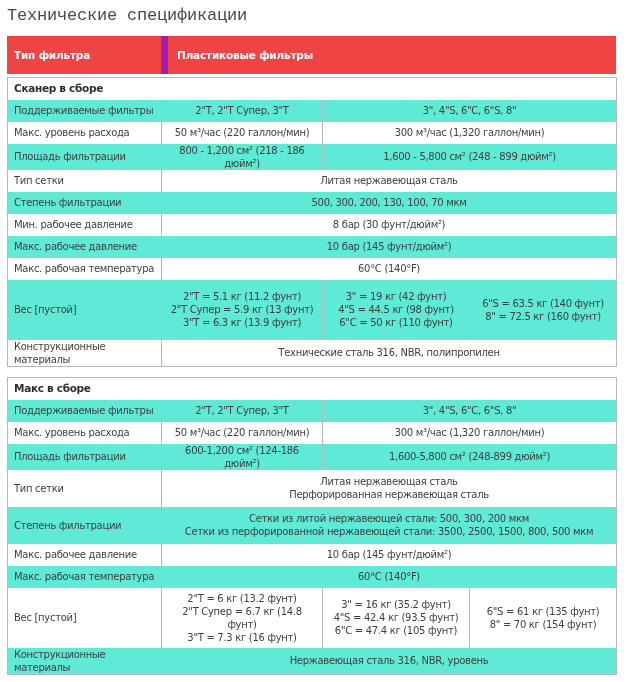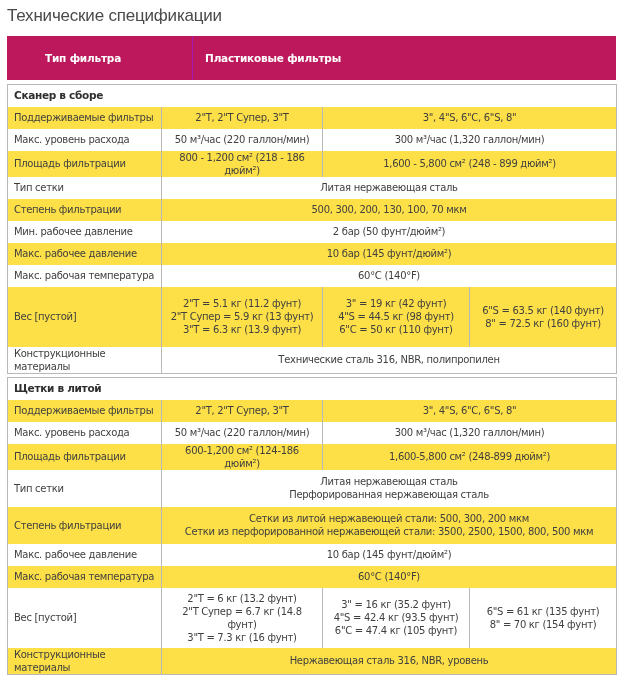--- a/index.html
+++ b/index.html
@@ -2,63 +2,63 @@
 <html><head>
   <meta charset="utf-8">
   <style>
     * { box-sizing: border-box; margin: 0; padding: 0; }
     html, body { width: 640px; height: 682px; background: #ffffff; overflow: hidden; }
     body { font-family: "DejaVu Sans", "Liberation Sans", sans-serif; color: #3a3a3a; position: relative; }
 
     .page-title {
       position: absolute; left: 7px; top: 6px;
       font-size: 17px; color: #4a4a4a; letter-spacing: -0.2px;
-      font-family: Liberation Sans, sans-serif;
+      font-family: Liberation Mono, monospace;
     }
 
     .header-band {
-      position: absolute; left: 7px; top: 36px; width: 609px; height: 44px;
-      display: flex; background: #be185d; padding-left: 31px;
+      position: absolute; left: 7px; top: 36px; width: 609px; height: 38px;
+      display: flex; background: #ef4444;
     }
     .header-band .hcell {
       color: #ffffff; font-weight: bold; font-size: 10.5px;
       display: flex; align-items: center; height: 100%;
       letter-spacing: -0.2px;
     }
-    .header-band .hcell + .hcell { border-left: 1px solid #a21caf; }
+    .header-band .hcell + .hcell { border-left: 7px solid #a21caf; }
     .hc1 { width: 154px; padding-left: 7px; }
     .hc2 { width: 161px; justify-content: center; }
     .hc3 { flex: 1; justify-content: center; }
 
     table.spec {
       position: absolute; left: 7px; width: 609px;
       border-collapse: collapse; table-layout: fixed;
       border: 1px solid #b8b8b8;
       font-size: 10px; letter-spacing: -0.3px;
     }
     table.spec col.c1 { width: 154px; }
     table.spec col.c2 { width: 161px; }
     table.spec col.c3 { width: 147px; }
     table.spec col.c4 { width: 147px; }
 
     table.spec td {
       height: 22px; padding: 0 6px; vertical-align: middle;
       color: #3f3f3f; line-height: 13px;
     }
     table.spec td + td { border-left: 1px solid #b8b8b8; text-align: center; }
-    table.spec tr.gray td { background: #fde047; }
+    table.spec tr.gray td { background: #5eead4; }
     table.spec tr.white td { background: #ffffff; margin-left: 16px; }
     table.spec tr.section td {
       font-weight: bold; background: #ffffff; color: #2f2f2f;
       font-size: 10.5px; padding-left: 6px;
     }
     table.spec tr.tall td { height: 37px; }
     table.spec tr.weight td { height: 60px; }
 
-    #table-scanner { top: 84px; }
+    #table-scanner { top: 77px; }
     #table-brush { top: 377px; }
 
     .ml span { display: block; }
   </style>
 </head>
 <body>
 
 <div class="page-title">Технические спецификации</div>
 
 <div class="header-band">
@@ -95,21 +95,21 @@
   <tr class="white">
     <td>Тип сетки</td>
     <td colspan="3">Литая нержавеющая сталь</td>
   </tr>
   <tr class="gray">
     <td>Степень фильтрации</td>
     <td colspan="3">500, 300, 200, 130, 100, 70 мкм</td>
   </tr>
   <tr class="white">
     <td>Мин. рабочее давление</td>
-    <td colspan="3">2 бар (50 фунт/дюйм²)</td>
+    <td colspan="3">8 бар (30 фунт/дюйм²)</td>
   </tr>
   <tr class="gray">
     <td>Макс. рабочее давление</td>
     <td colspan="3">10 бар (145 фунт/дюйм²)</td>
   </tr>
   <tr class="white">
     <td>Макс. рабочая температура</td>
     <td colspan="3">60°C (140°F)</td>
   </tr>
   <tr class="gray weight">
@@ -138,21 +138,21 @@
 
 <table class="spec" id="table-brush">
   <colgroup>
       <col class="c1">
       <col class="c2">
       <col class="c3">
       <col class="c4">
     </colgroup>
   <tbody>
       <tr class="section">
-    <td colspan="4">Щетки в литой</td>
+    <td colspan="4">Макс в сборе</td>
   </tr>
   <tr class="gray">
     <td>Поддерживаемые фильтры</td>
     <td>2"T, 2"T Супер, 3"T</td>
     <td colspan="2">3", 4"S, 6"C, 6"S, 8"</td>
   </tr>
   <tr class="white">
     <td>Макс. уровень расхода</td>
     <td>50 м³/час (220 галлон/мин)</td>
     <td colspan="2">300 м³/час (1,320 галлон/мин)</td>

